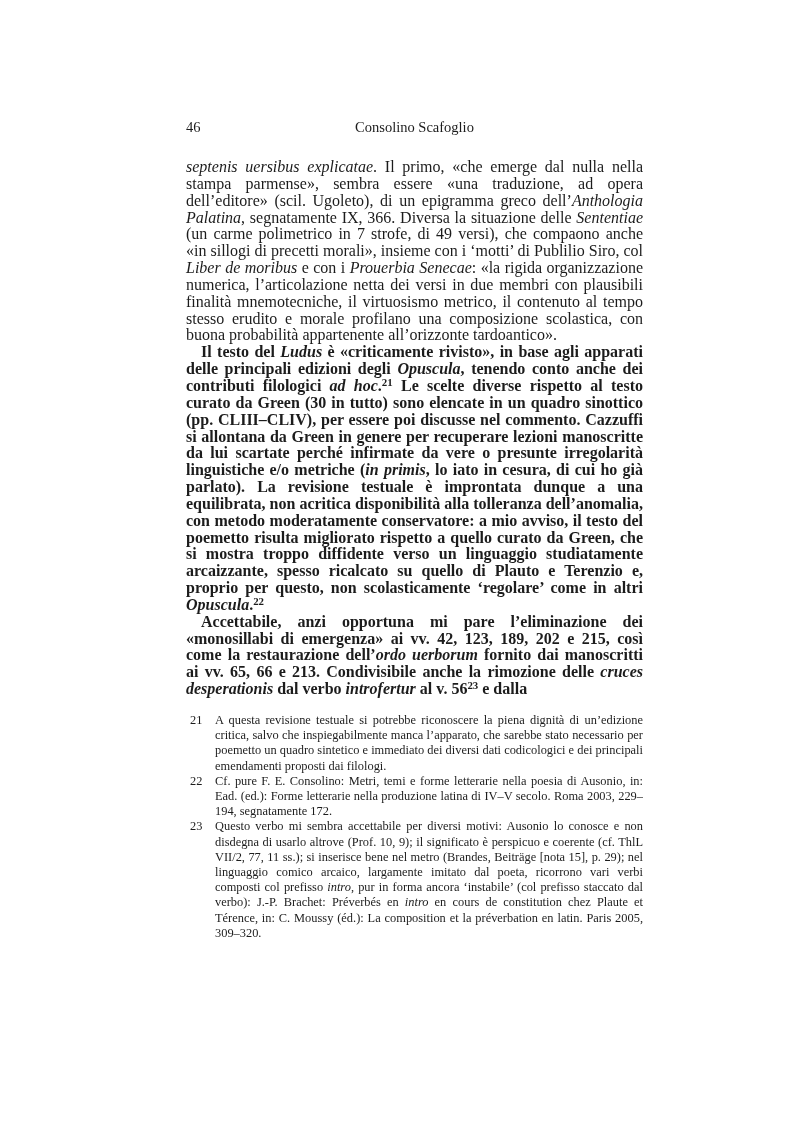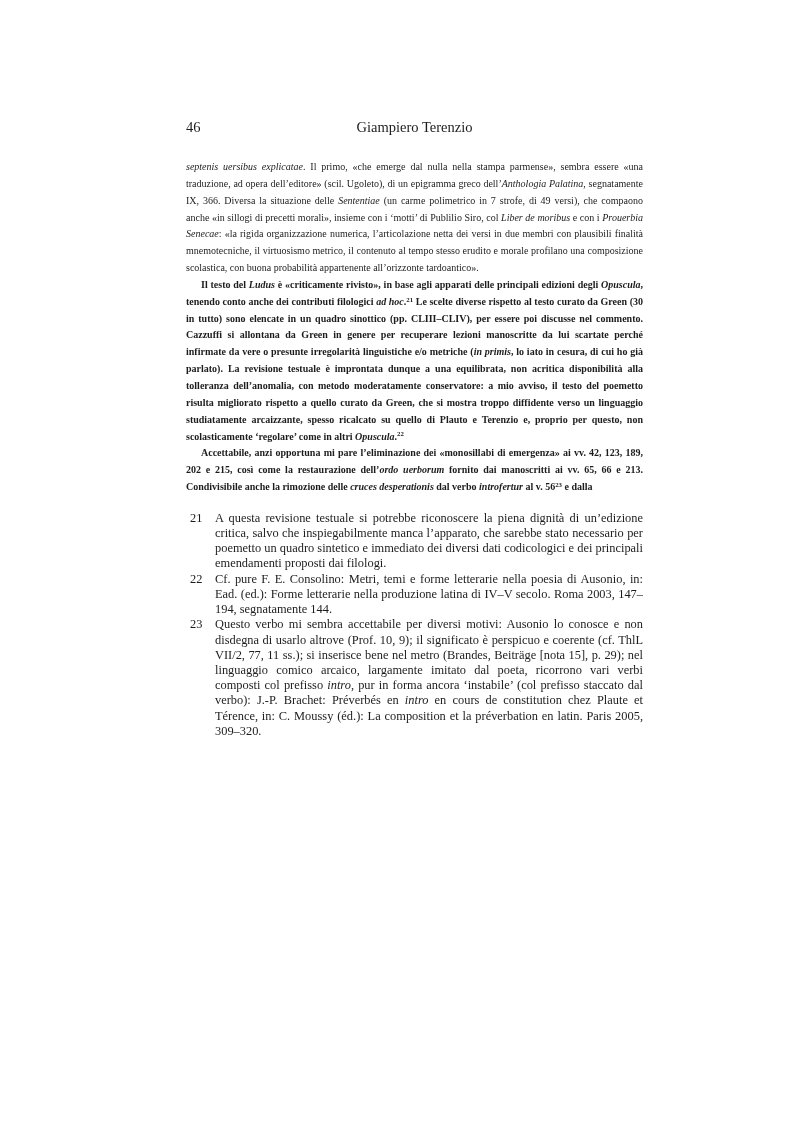--- a/index.html
+++ b/index.html
@@ -35,21 +35,21 @@
     top: 0;
   }
   .running-head {
     position: absolute;
     left: 0;
     right: 0;
     top: 0;
     text-align: center;
   }
   .body-text {
-    font-size: 10px;
+    font-size: 16px;
     line-height: 16.85px;
     text-align: justify;
     hyphens: auto;
     -webkit-hyphens: auto;
   }
   .body-text p {
     margin: 0;
   }
   .body-text p.indent {
     text-indent: 15px;
@@ -88,37 +88,37 @@
   }
 </style>
 </head>
 <body>
 
 <div class="page">
   <div class="content">
 
     <div class="running-header">
       <span class="page-number">46</span>
-      <span class="running-head">Giampiero Terenzio</span>
+      <span class="running-head">Consolino Scafoglio</span>
     </div>
 
     <div class="body-text">
       <p><i>septenis uersibus explicatae</i><span>. Il primo, «che emerge dal nulla nella stampa parmense», sembra essere «una traduzione, ad opera dell’editore» (scil. Ugoleto), di un epigramma greco dell’</span><i>Anthologia Palatina</i><span>, segnatamente IX, 366. Diversa la situazione delle </span><i>Sententiae</i><span> (un carme polimetrico in 7 strofe, di 49 versi), che compaono anche «in sillogi di precetti morali», insieme con i ‘motti’ di Publilio Siro, col </span><i>Liber de moribus</i><span> e con i </span><i>Prouerbia Senecae</i><span>: «la rigida organizzazione numerica, l’articolazione netta dei versi in due membri con plausibili finalità mnemotecniche, il virtuosismo metrico, il contenuto al tempo stesso erudito e morale profilano una composizione scolastica, con buona probabilità appartenente all’orizzonte tardoantico».</span></p>
       <p class="indent"><span>Il testo del </span><i>Ludus</i><span> è «criticamente rivisto», in base agli apparati delle principali edizioni degli </span><i>Opuscula</i><span>, tenendo conto anche dei contributi filologici </span><i>ad hoc</i><span>.</span><sup>21</sup><span> Le scelte diverse rispetto al testo curato da Green (30 in tutto) sono elencate in un quadro sinottico (pp. CLIII–CLIV), per essere poi discusse nel commento. Cazzuffi si allontana da Green in genere per recuperare lezioni manoscritte da lui scartate perché infirmate da vere o presunte irregolarità linguistiche e/o metriche (</span><i>in primis</i><span>, lo iato in cesura, di cui ho già parlato). La revisione testuale è improntata dunque a una equilibrata, non acritica disponibilità alla tolleranza dell’anomalia, con metodo moderatamente conservatore: a mio avviso, il testo del poemetto risulta migliorato rispetto a quello curato da Green, che si mostra troppo diffidente verso un linguaggio studiatamente arcaizzante, spesso ricalcato su quello di Plauto e Terenzio e, proprio per questo, non scolasticamente ‘regolare’ come in altri </span><i>Opuscula</i><span>.</span><sup>22</sup></p>
       <p class="indent"><span>Accettabile, anzi opportuna mi pare l’eliminazione dei «monosillabi di emergenza» ai vv. 42, 123, 189, 202 e 215, così come la restaurazione dell’</span><i>ordo uerborum</i><span> fornito dai manoscritti ai vv. 65, 66 e 213. Condivisibile anche la rimozione delle </span><i>cruces desperationis</i><span> dal verbo </span><i>introfertur</i><span> al v. 56</span><sup>23</sup><span> e dalla</span></p>
     </div>
 
     <div class="footnotes">
       <div class="footnote">
         <span class="footnote-number">21</span>
         <span class="footnote-body"><span>A questa revisione testuale si potrebbe riconoscere la piena dignità di un’edizione critica, salvo che inspiegabilmente manca l’apparato, che sarebbe stato necessario per poemetto un quadro sintetico e immediato dei diversi dati codicologici e dei principali emendamenti proposti dai filologi.</span></span>
       </div>
       <div class="footnote">
         <span class="footnote-number">22</span>
-        <span class="footnote-body"><span>Cf. pure F. E. Consolino: Metri, temi e forme letterarie nella poesia di Ausonio, in: Ead. (ed.): Forme letterarie nella produzione latina di IV–V secolo. Roma 2003, 147–194, segnatamente 144.</span></span>
+        <span class="footnote-body"><span>Cf. pure F. E. Consolino: Metri, temi e forme letterarie nella poesia di Ausonio, in: Ead. (ed.): Forme letterarie nella produzione latina di IV–V secolo. Roma 2003, 229–194, segnatamente 172.</span></span>
       </div>
       <div class="footnote">
         <span class="footnote-number">23</span>
         <span class="footnote-body"><span>Questo verbo mi sembra accettabile per diversi motivi: Ausonio lo conosce e non disdegna di usarlo altrove (Prof. 10, 9); il significato è perspicuo e coerente (cf. ThlL VII/2, 77, 11 ss.); si inserisce bene nel metro (Brandes, Beiträge [nota 15], p. 29); nel linguaggio comico arcaico, largamente imitato dal poeta, ricorrono vari verbi composti col prefisso </span><i>intro</i><span>, pur in forma ancora ‘instabile’ (col prefisso staccato dal verbo): J.-P. Brachet: Préverbés en </span><i>intro</i><span> en cours de constitution chez Plaute et Térence, in: C. Moussy (éd.): La composition et la préverbation en latin. Paris 2005, 309–320.</span></span>
       </div>
     </div>
 
   </div>
 </div>
 

